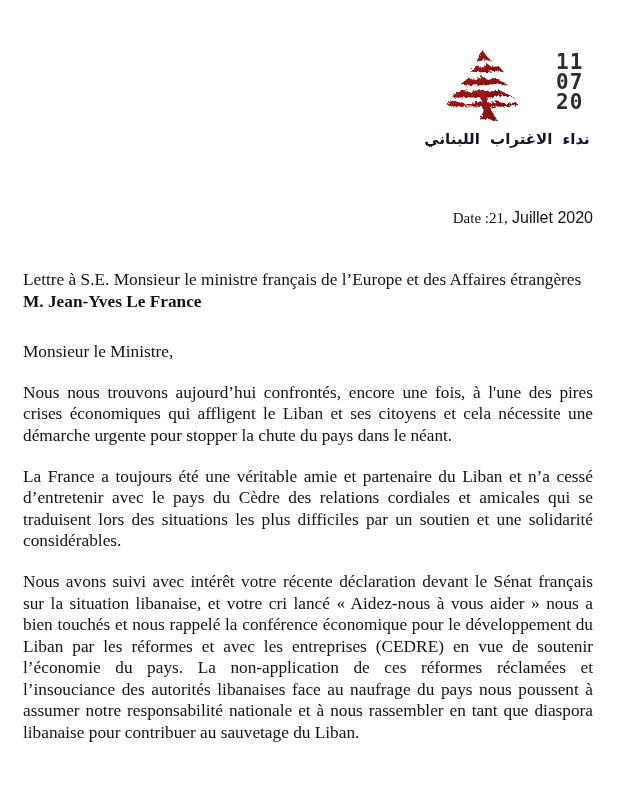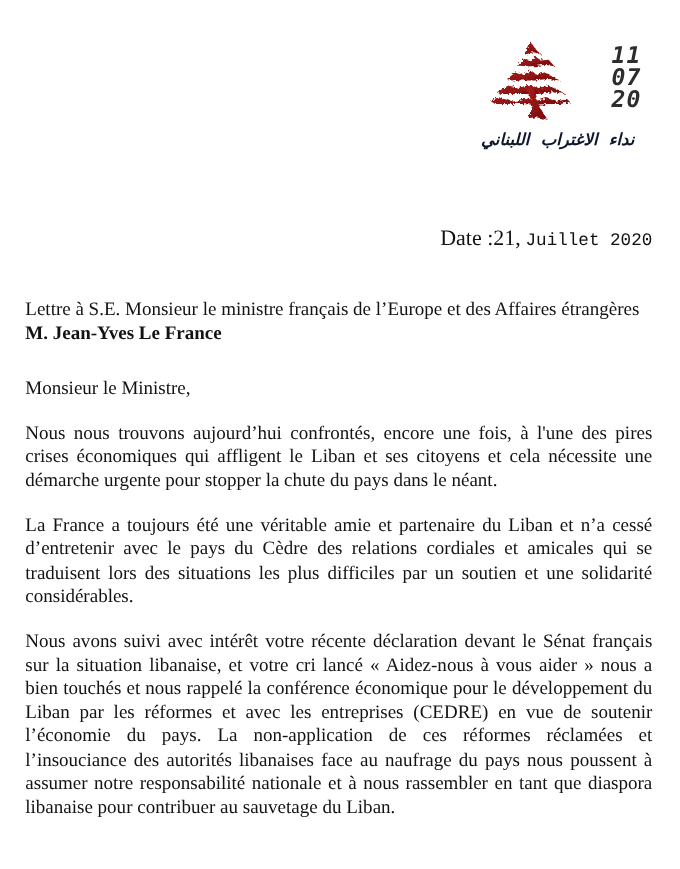--- a/index.html
+++ b/index.html
@@ -11,40 +11,40 @@
     box-sizing: border-box;
     padding: 207px 25px 0 23px;
     overflow: hidden;
     font-family: "Liberation Serif", "DejaVu Serif", serif;
     color: #131316;
     font-size: 17.3px;
     line-height: 21.5px;
   }
 
   
-  .logo-cluster { position: absolute; top: 4px; left: 0; width: 506px; height: 150px; font-style: italic; }
+  .logo-cluster { position: absolute; top: 16px; left: 0; width: 506px; height: 150px; }
   .cedar { position: absolute; left: 442px; top: 32px; }
   .date-stack {
     position: absolute; left: 556px; top: 36px;
     font-family: "DejaVu Sans Mono", "Liberation Mono", monospace;
     font-size: 21px; font-weight: 700; line-height: 20px;
     color: #2d2d2d; letter-spacing: 1px;
   }
   .arabic-caption {
     position: absolute; left: 420px; top: 113px; width: 174px;
     direction: rtl; text-align: center;
     font-family: "DejaVu Sans", sans-serif;
     font-size: 15px; font-weight: 700; color: #0f172a;
     word-spacing: 5px;
   }
 
   
   .date-line { text-align: right; margin: 0; }
-  .date-line .serif-part { font-family: "Liberation Serif", serif; font-size: 20px; }
-  .date-line .sans-part  { font-family: Liberation Mono, monospace; font-size: 16px; }
+  .date-line .serif-part { font-family: "Liberation Serif", serif; font-size: 15px; }
+  .date-line .sans-part  { font-family: Liberation Sans, sans-serif; font-size: 16px; }
 
   .addressee { margin-top: 39px; line-height: 22px; }
   .addressee .line2 { font-weight: 700; }
 
   .subject-line { margin-top: 41px; }
   .subject-label { text-decoration: underline; }
 
   .salutation { margin-top: 28px; }
 
   p.body-par {

